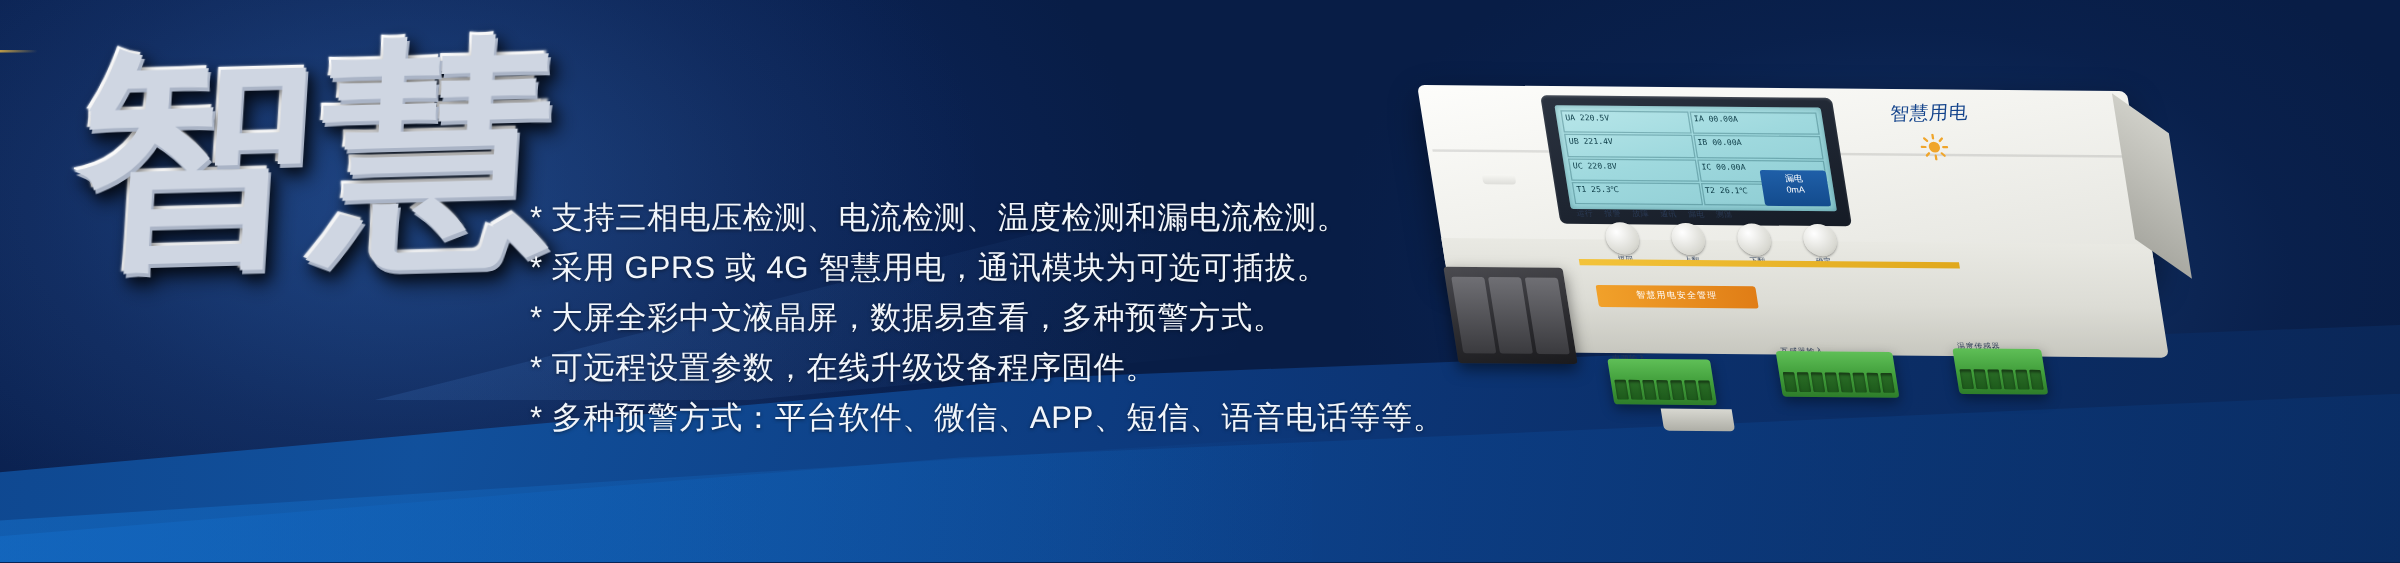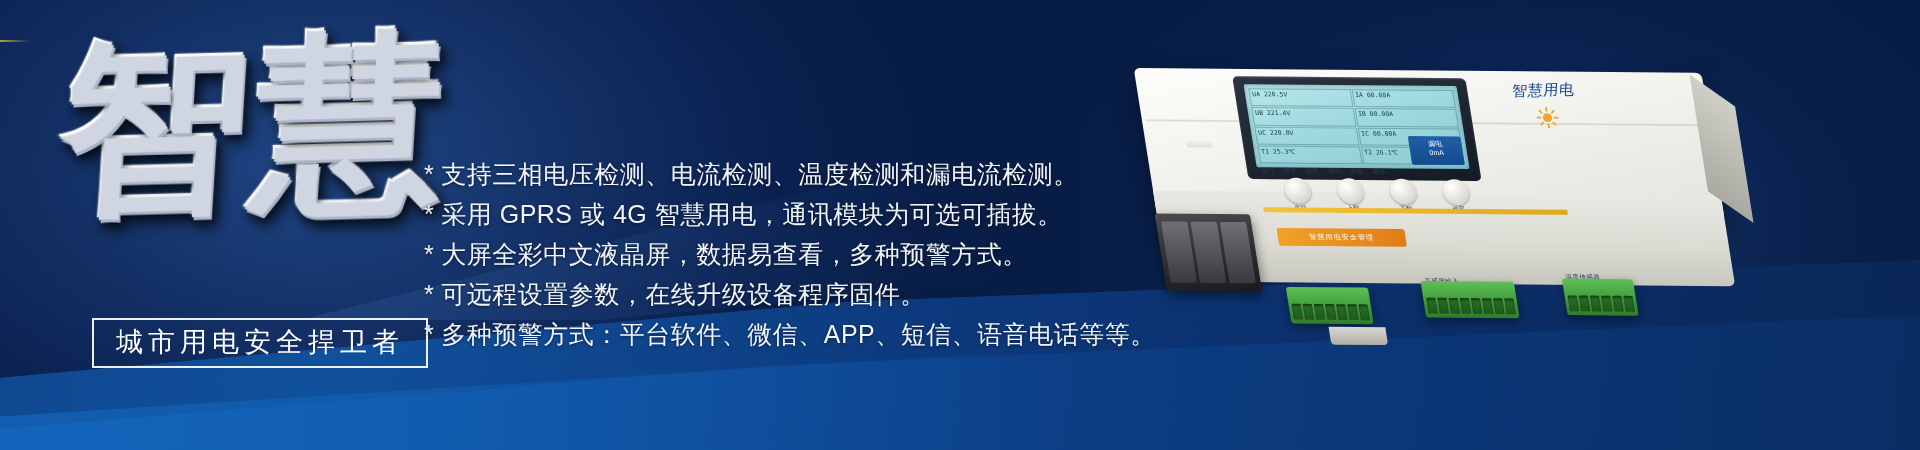--- a/index.html
+++ b/index.html
@@ -259,23 +259,20 @@
 
   <div class="wedge1"></div>
   <div class="wedge2"></div>
   <div class="wedge3"></div>
   <div class="sheen"></div>
 
   <div class="calli-wrap">
     <div class="calli">智慧</div>
   </div>
 
-  <div class="tagline-box">
-    <div class="tl">城市用电安全捍卫者</div>
-  </div>
 
 
   <div class="bullets">
     <div class="bullet">
       <span class="star">*</span><span>支持三相电压检测、电流检测、温度检测和漏电流检测。</span>
     </div>
     <div class="bullet">
       <span class="star">*</span><span>采用 GPRS 或 4G 智慧用电，通讯模块为可选可插拔。</span>
     </div>
     <div class="bullet">

